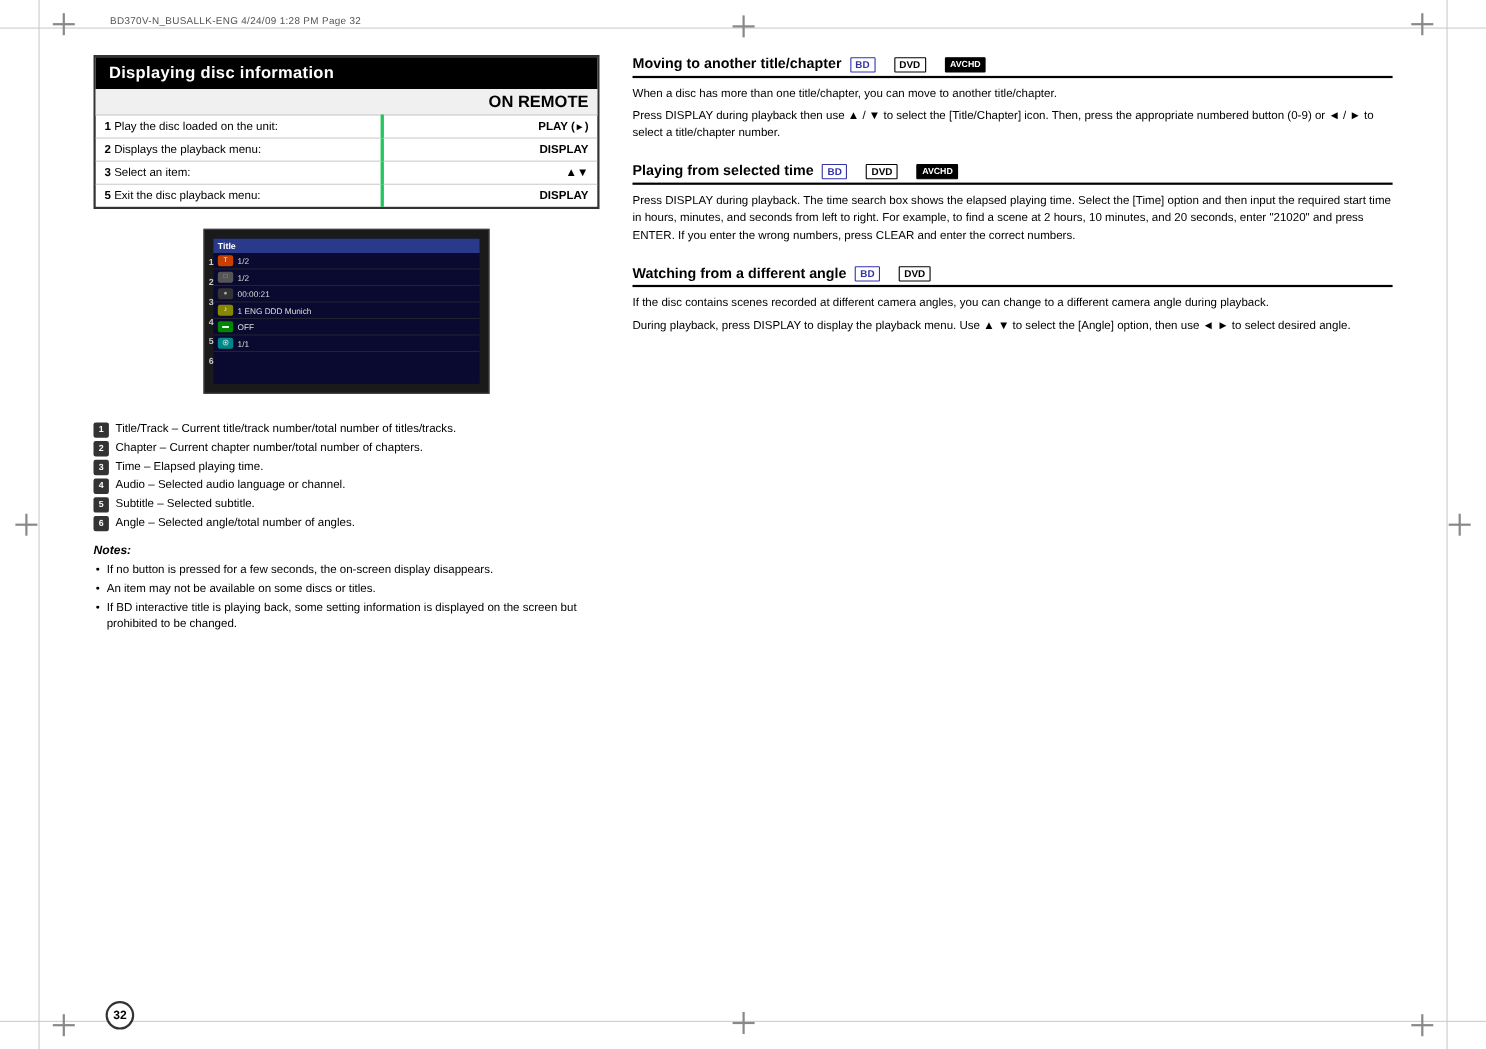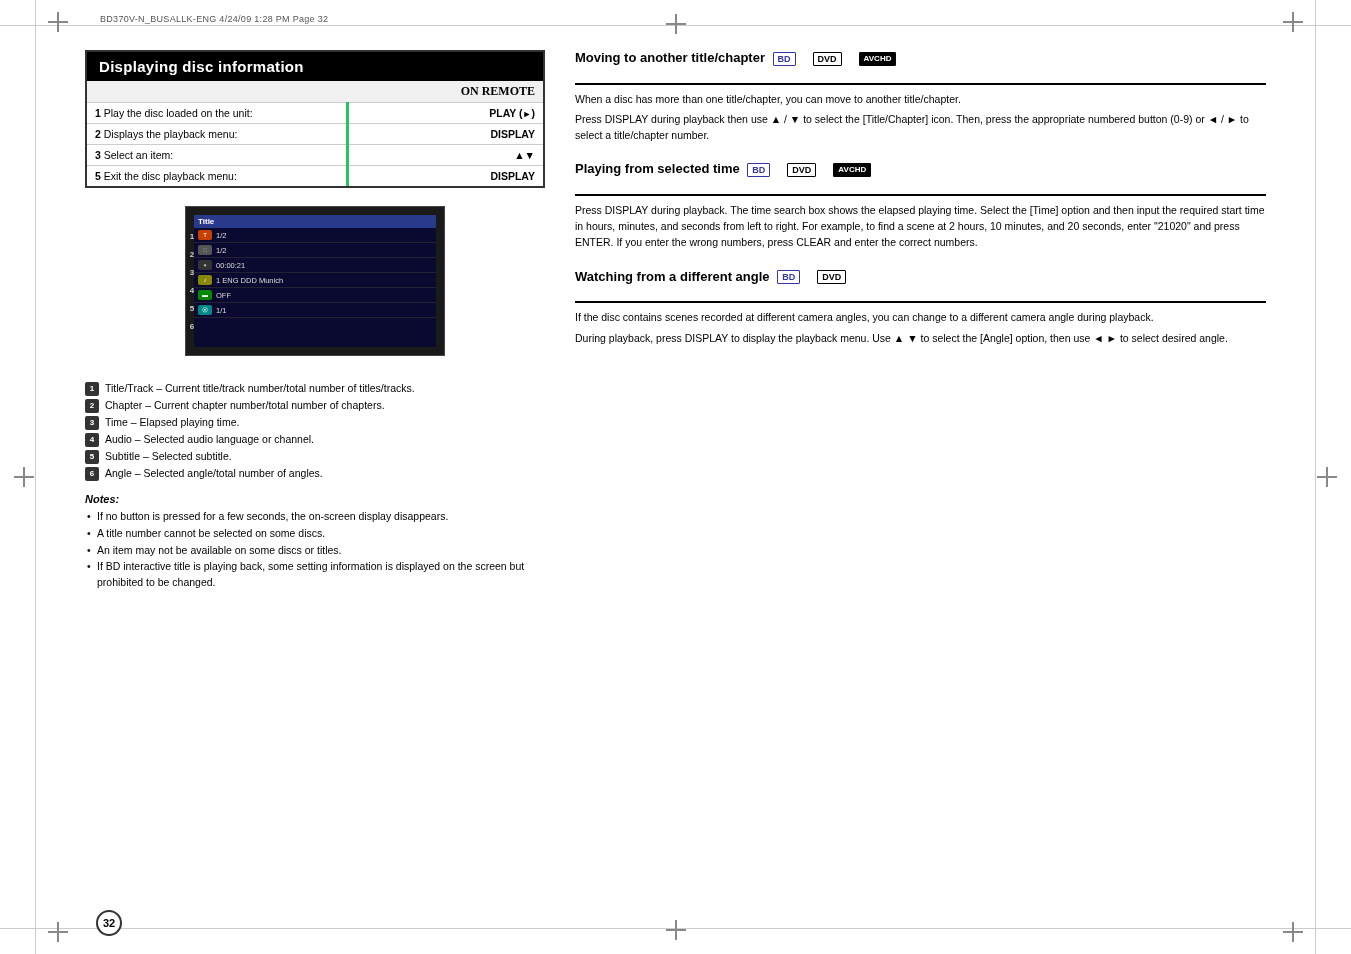--- a/index.html
+++ b/index.html
@@ -72,26 +72,25 @@
     }
 
     .disc-info-table {
       width: 100%;
       border-collapse: collapse;
     }
 
     .disc-info-table .on-remote-header {
       text-align: right;
       padding: 3px 8px;
-      font-size: 12px;
+      font-size: 15px;
       font-weight: bold;
       background: #f0f0f0;
       border-bottom: 1px solid #ccc;
       color: #000;
-      font-family: Liberation Serif, serif;
     }
 
     .disc-info-table tr {
       border-bottom: 1px solid #ccc;
     }
 
     .disc-info-table tr:last-child {
       border-bottom: none;
     }
 
@@ -233,21 +232,21 @@
       content: '•';
       position: absolute;
       left: 2px;
     }
 
     
     .section-title {
       font-size: 13px;
       font-weight: bold;
       margin-bottom: 6px;
-      padding-bottom: 17px;
+      padding-bottom: 3px;
       border-bottom: 2px solid #000;
     }
 
     .format-badges {
       display: inline-flex;
       gap: 17px;
       vertical-align: middle;
       margin-left: 4px;
       justify-content: center;
     }
@@ -468,21 +467,20 @@
           <li>
             <span class="step-badge">6</span>
             <span>Angle – Selected angle/total number of angles.</span>
           </li>
         </ul>
 
       <div class="notes-section">
         <div class="notes-title">Notes:</div>
         <ul class="notes-list" id="notes-list">
             <li>If no button is pressed for a few seconds, the on-screen display disappears.</li>
-            <li>A title number cannot be selected on some discs.</li>
             <li>An item may not be available on some discs or titles.</li>
             <li>If BD interactive title is playing back, some setting information is displayed on the screen but prohibited to be changed.</li>
           </ul>
       </div>
     </div>
 
     <div class="right-column" id="right-column">
         <div style="margin-bottom: 18px;">
     <div class="section-title">
       Moving to another title/chapter <span class="format-badges">

